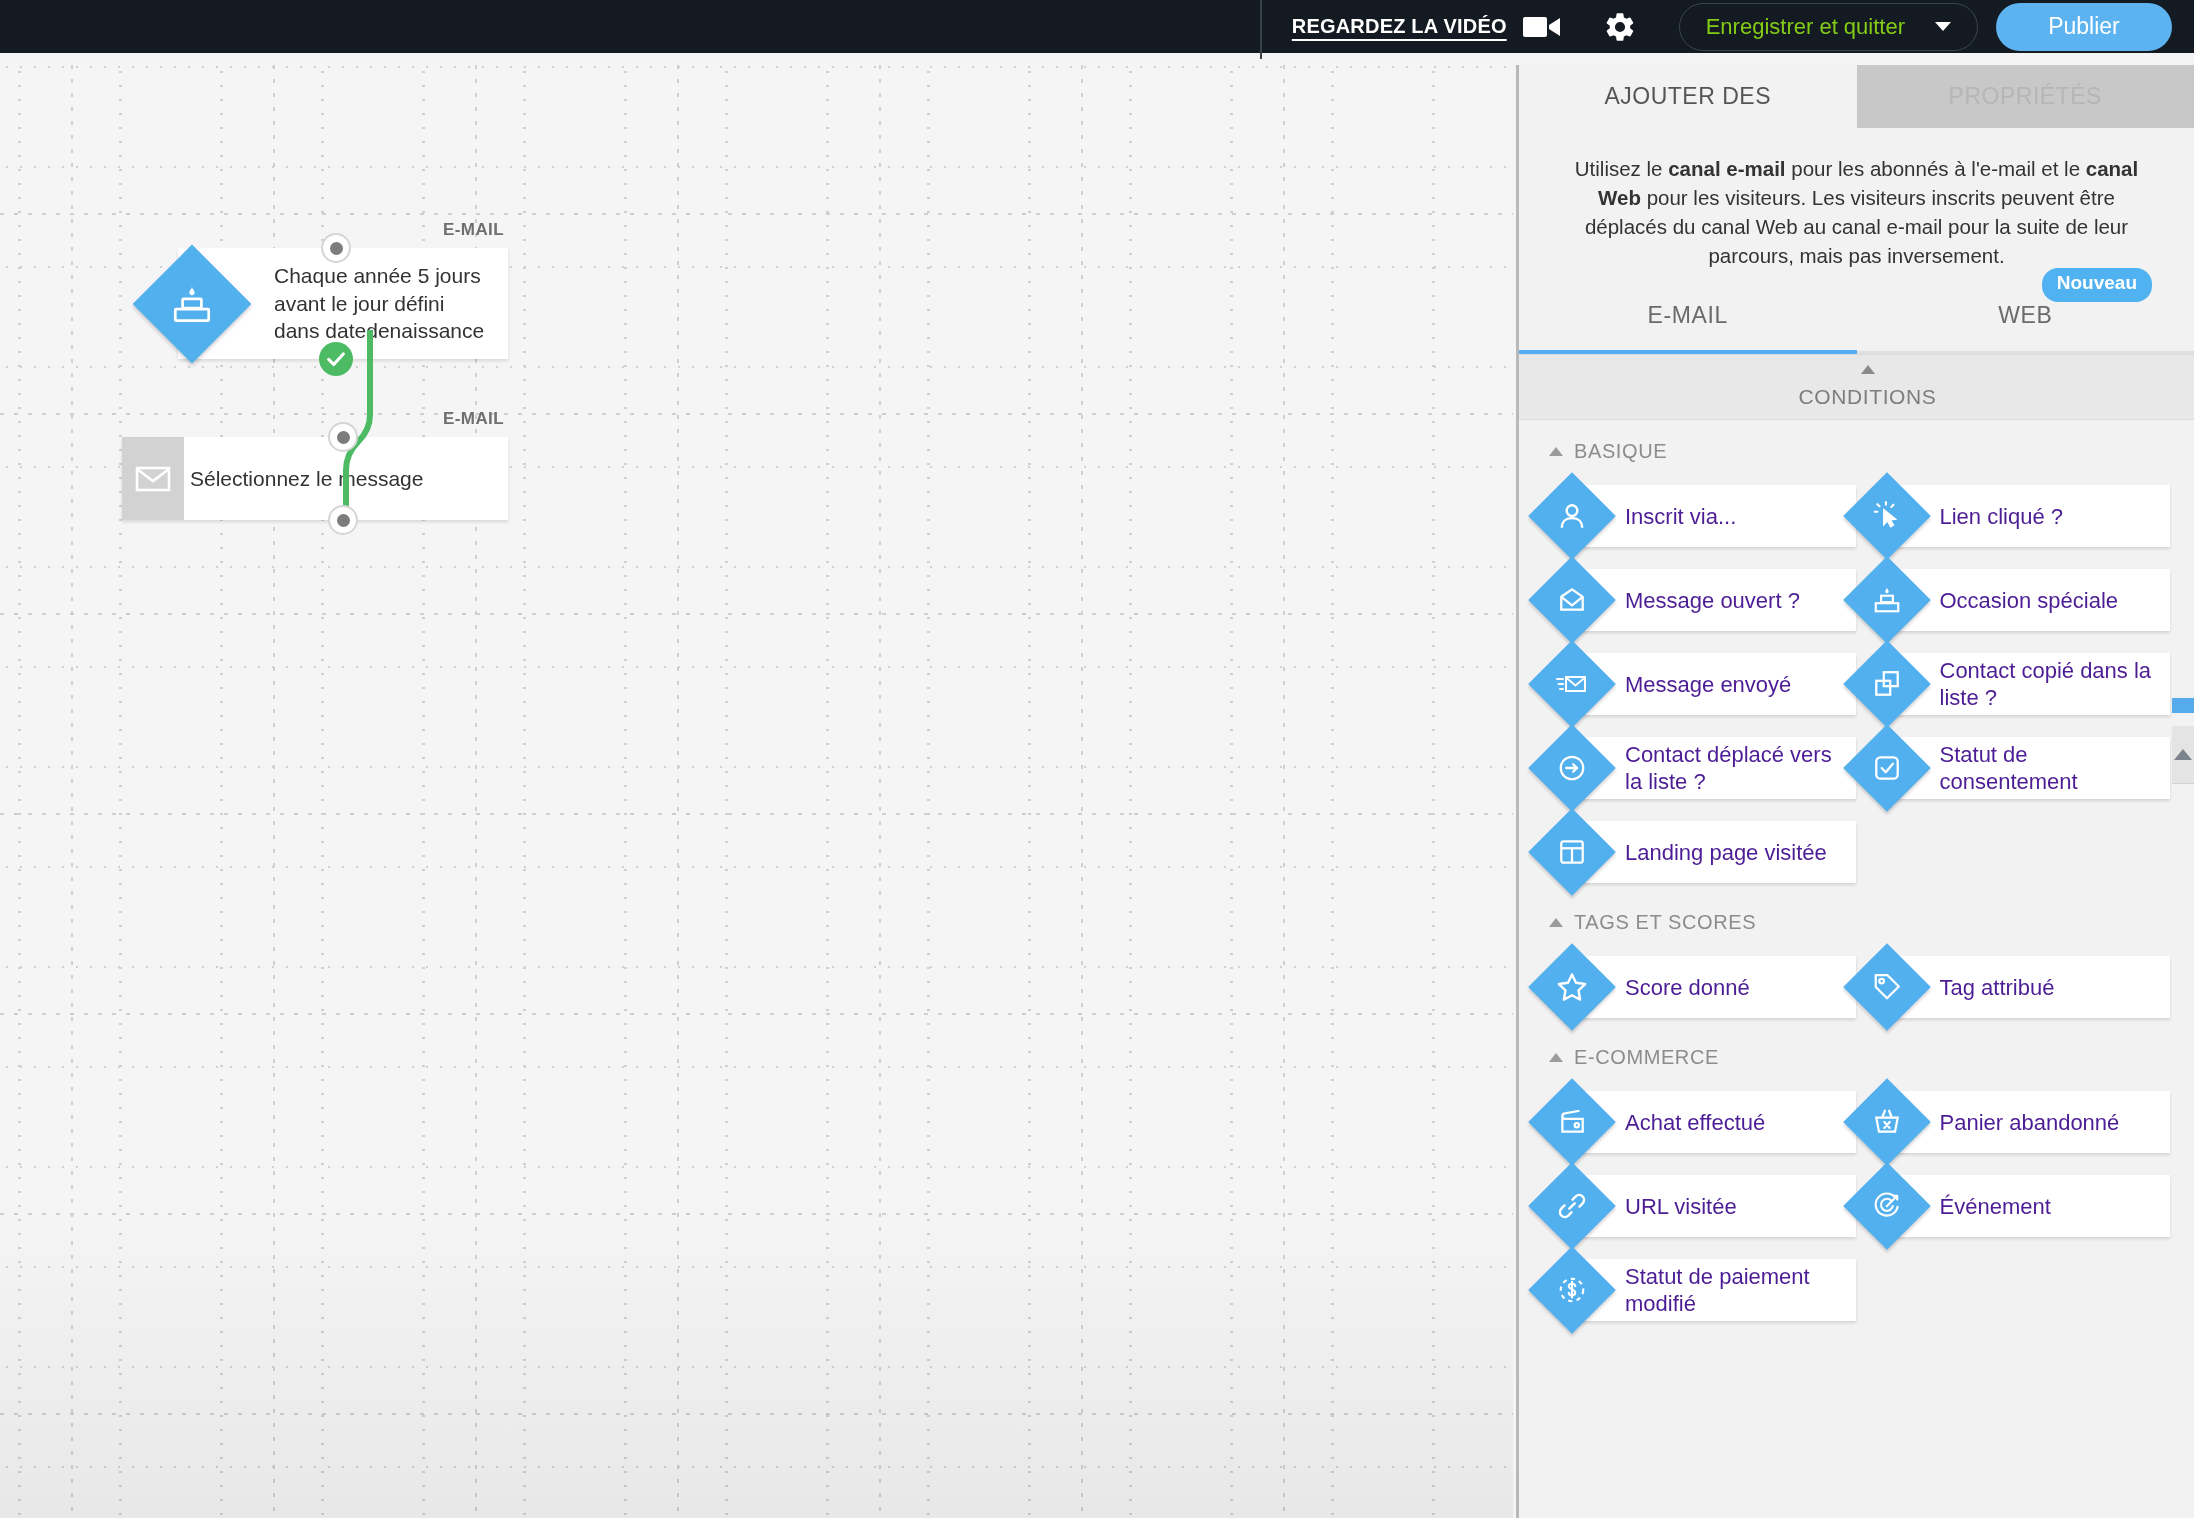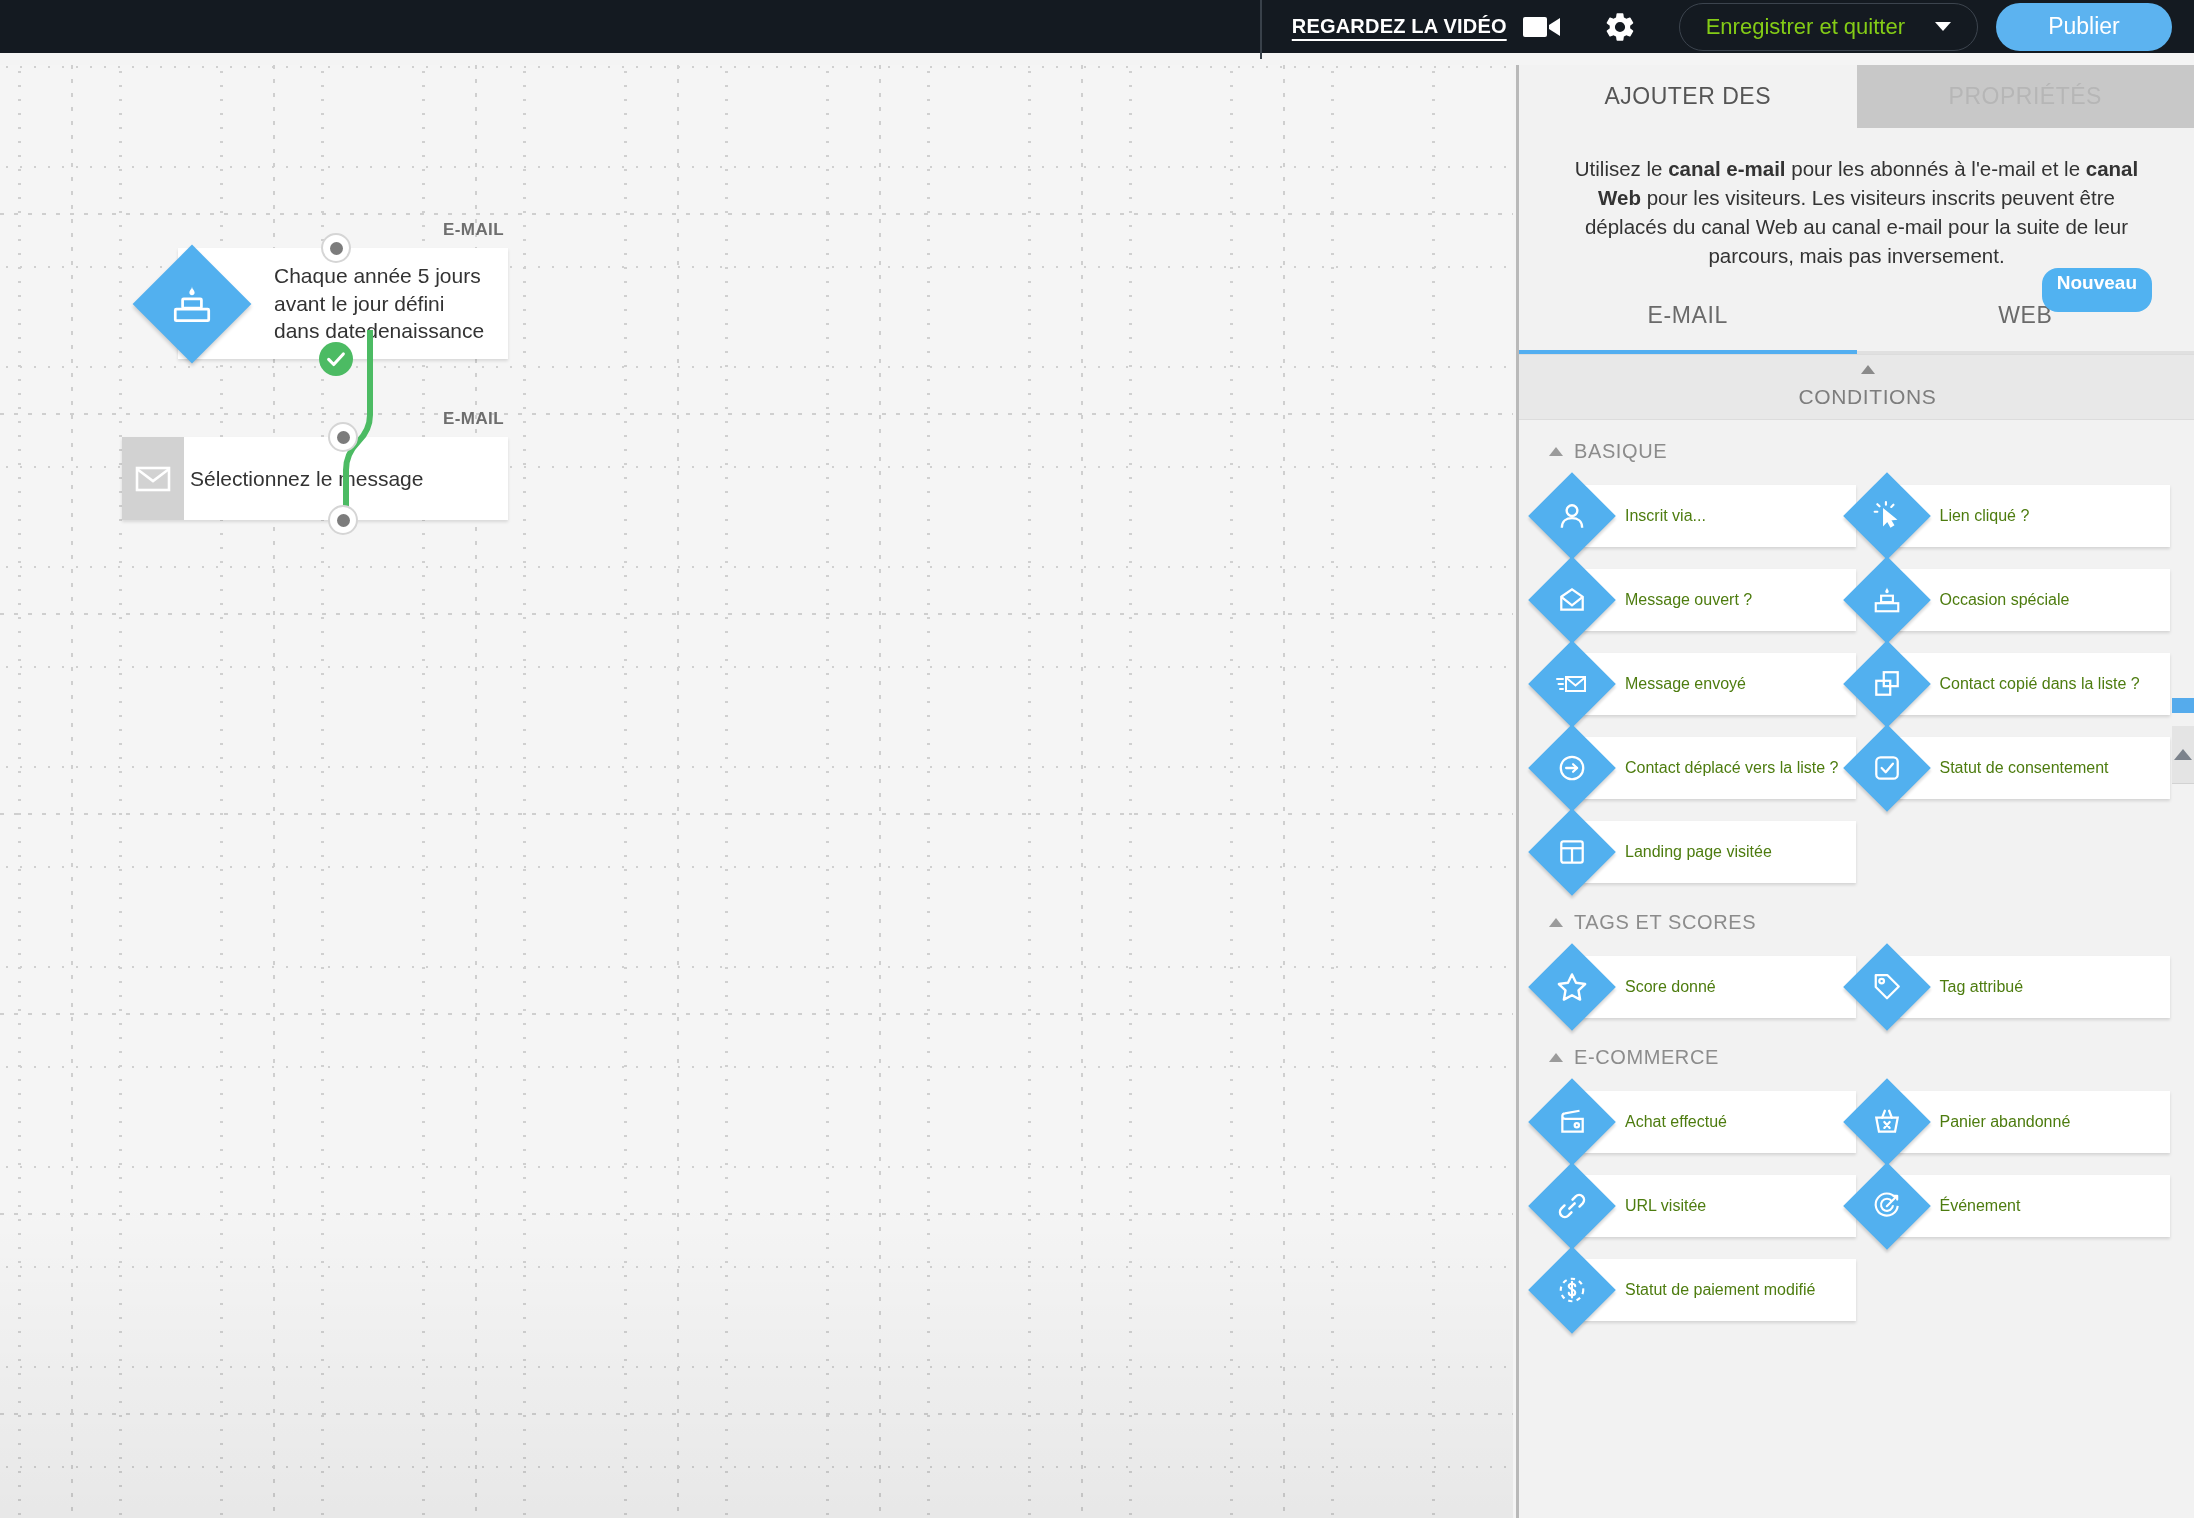--- a/index.html
+++ b/index.html
@@ -180,21 +180,21 @@
     font-size: 23px; letter-spacing: .6px; color: #6a6a6a; cursor: pointer;
     position: relative;
   }
   .channel-tab.active::after {
     content: ""; position: absolute; left: 0; right: 0; bottom: -3px;
     height: 4px; background: #52aef0;
   }
   .badge-new {
     position: absolute; right: 42px; top: -12px;
     background: #51b2f1; color: #fff; font-size: 19px; font-weight: 700;
-    border-radius: 16px; padding: 4px 15px 18px 15px; white-space: nowrap;
+    border-radius: 16px; padding: 4px 15px 8px 15px; white-space: nowrap;
   }
 
   .panel-scroll { flex: 1 1 auto; overflow: hidden; position: relative; }
 
   .section-head {
     display: flex; align-items: center; gap: 11px;
     background: #e8e8e8; border-top: 1px solid #dcdcdc; border-bottom: 1px solid #dcdcdc;
     padding: 10px 0 10px 22px; cursor: pointer; flex-direction: column;
   }
   .section-head .tri { border-bottom-color: #8a8a8a; }
@@ -223,21 +223,21 @@
   }
   .tile-dia-wrap { width: 56px; flex: 0 0 56px; position: relative; }
   .tile-dia {
     position: absolute; left: -22px; top: 50%; margin-top: -31px;
     width: 62px; height: 62px; background: #52b0ef; transform: rotate(45deg);
     box-shadow: 2px 2px 3px rgba(0,0,0,.16);
     display: flex; align-items: center; justify-content: center;
   }
   .tile-dia > svg { transform: rotate(-45deg); }
   .tile-label {
-    flex: 1 1 auto; font-size: 16px; line-height: 1.26; color: #4d7c0f;
+    flex: 1 1 auto; font-size: 22px; line-height: 1.26; color: #4c1d95;
     padding: 4px 10px 4px 6px;
   }
 
   
   .scrollbar {
     position: absolute; right: 0; top: 0; width: 22px; bottom: 0;
     background: transparent;
   }
   .scroll-up {
     position: absolute; right: 0; top: 372px; width: 22px; height: 58px;

